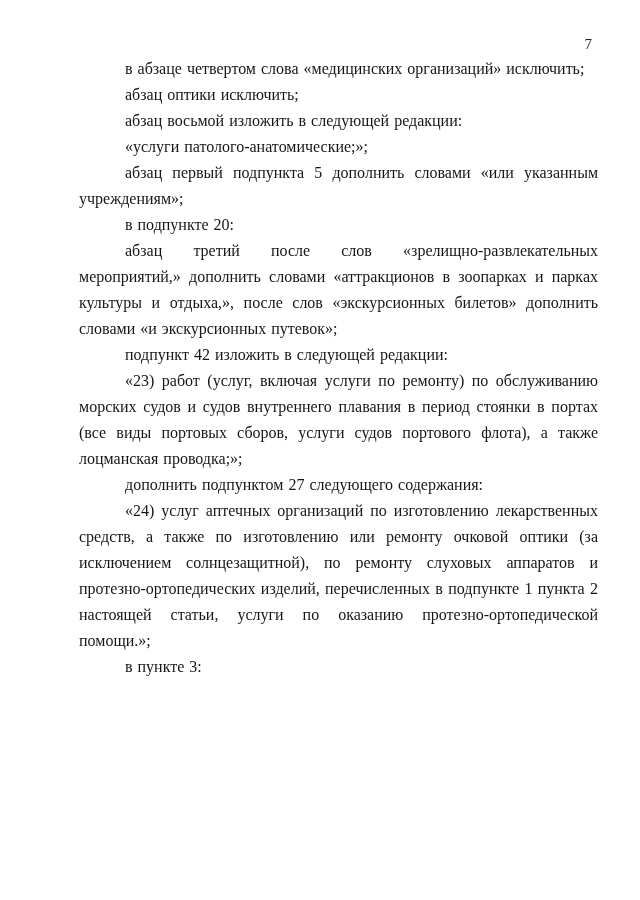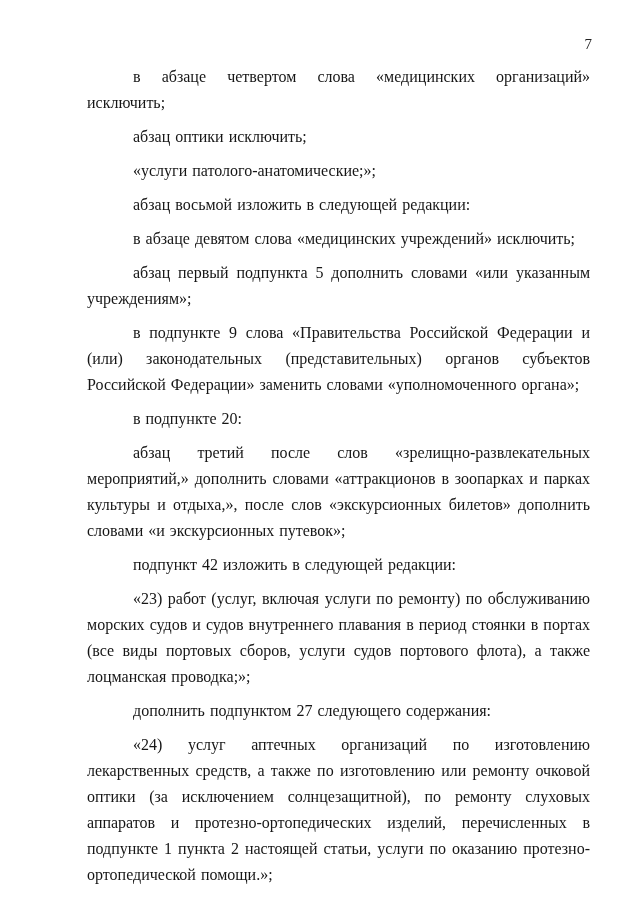--- a/index.html
+++ b/index.html
@@ -24,42 +24,40 @@
     font-size: 15px;
     color: #222;
   }
   .content {
     position: absolute;
     top: 56px;
     left: 79px;
     right: 42px;
   }
   .content p {
-    margin: 8px;
+    margin: 0;
     padding: 0;
     font-size: 16px;
     line-height: 26px;
     text-align: justify;
     text-indent: 46px;
     word-spacing: 1px;
   }
 </style>
 </head>
 <body>
 
 <div class="page">
   <div class="page-number">7</div>
   <div class="content">
     <p>в абзаце четвертом слова «медицинских организаций» исключить;</p>
     <p>абзац оптики исключить;</p>
+    <p>абзац восьмой изложить в следующей редакции:</p>
     <p>«услуги патолого-анатомические;»;</p>
-    <p>абзац восьмой изложить в следующей редакции:</p>
-    <p>в абзаце девятом слова «медицинских учреждений» исключить;</p>
     <p>абзац первый подпункта 5 дополнить словами «или указанным учреждениям»;</p>
-    <p>в подпункте 9 слова «Правительства Российской Федерации и (или) законодательных (представительных) органов субъектов Российской Федерации» заменить словами «уполномоченного органа»;</p>
     <p>в подпункте 20:</p>
     <p>абзац третий после слов «зрелищно-развлекательных мероприятий,» дополнить словами «аттракционов в зоопарках и парках культуры и отдыха,», после слов «экскурсионных билетов» дополнить словами «и экскурсионных путевок»;</p>
     <p>подпункт 42 изложить в следующей редакции:</p>
     <p>«23) работ (услуг, включая услуги по ремонту) по обслуживанию морских судов и судов внутреннего плавания в период стоянки в портах (все виды портовых сборов, услуги судов портового флота), а также лоцманская проводка;»;</p>
     <p>дополнить подпунктом 27 следующего содержания:</p>
     <p>«24) услуг аптечных организаций по изготовлению лекарственных средств, а также по изготовлению или ремонту очковой оптики (за исключением солнцезащитной), по ремонту слуховых аппаратов и протезно-ортопедических изделий, перечисленных в подпункте 1 пункта 2 настоящей статьи, услуги по оказанию протезно-ортопедической помощи.»;</p>
     <p>в пункте 3:</p>
   </div>
 </div>
 

